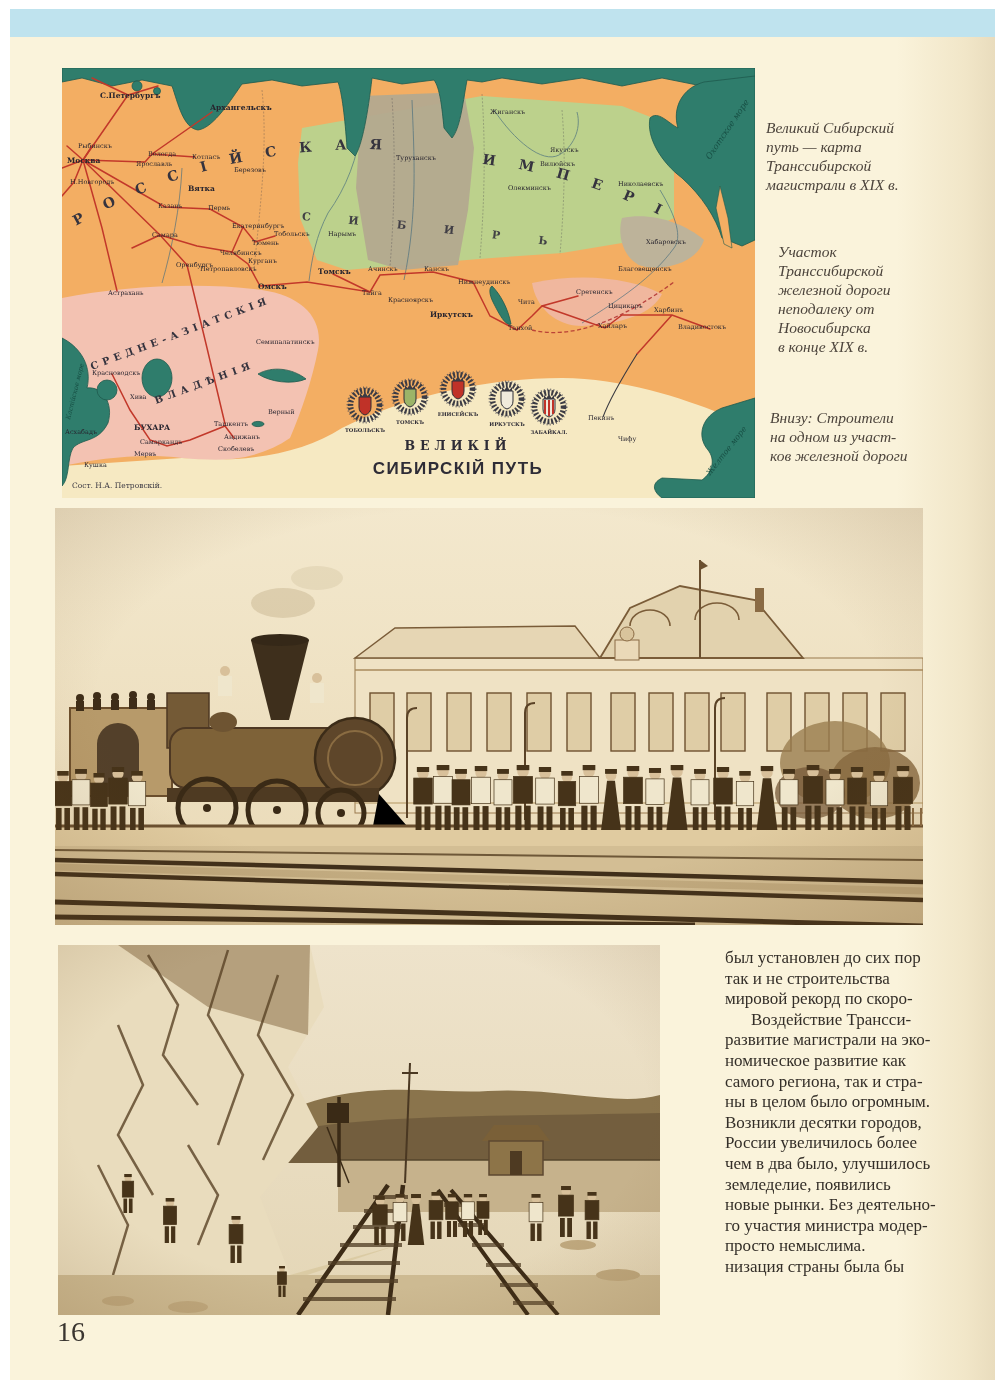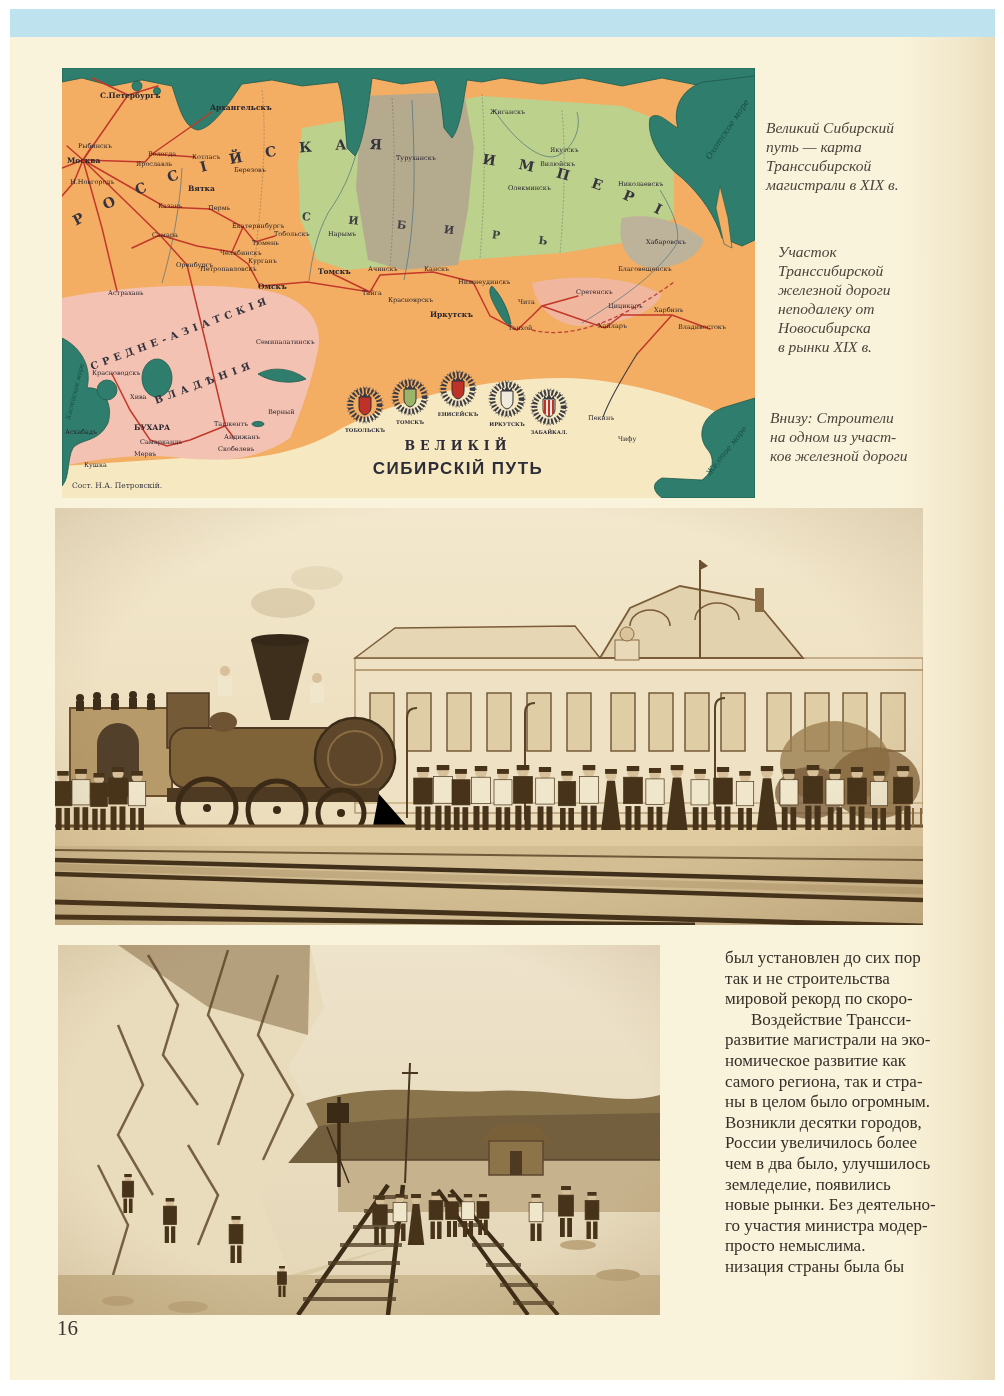--- a/index.html
+++ b/index.html
@@ -6,21 +6,21 @@
   .sheet{position:relative;width:1004px;height:1396px;background:#ffffff;overflow:hidden;
          font-family:"Liberation Serif","DejaVu Serif",serif;}
   .band{position:absolute;left:10px;top:9px;width:985px;height:28px;background:#bfe3ee;}
   .paper{position:absolute;left:10px;top:37px;width:985px;height:1343px;
          background:linear-gradient(90deg,#faf3db 0%,#faf3db 90%,#f1e6c8 97%,#e9dcbd 100%);}
   .figure{position:absolute;}
   .figure svg{display:block;}
   .cap{position:absolute;width:210px;font-style:italic;font-size:15.5px;line-height:19px;color:#4c443c;}
   .body-col{position:absolute;left:684px;top:948px;width:300px;font-size:17px;line-height:20.6px;color:#332e28;margin-left:41px;}
   .body-col .p2 div:first-child{text-indent:26px;}
-  .pagenum{position:absolute;left:57px;top:1316px;font-size:21px;color:#3a3530;}
+  .pagenum{position:absolute;left:57px;top:1316px;font-size:28px;color:#3a3530;}
   
   .city{font-family:"DejaVu Serif",serif;font-size:6.5px;fill:#27242e;}
   .city.b{font-weight:bold;font-size:7.5px;}
   .region{font-family:"DejaVu Serif",serif;font-weight:bold;fill:#35333e;}
   .sea{font-family:"DejaVu Serif",serif;font-style:italic;fill:#174f44;}
   .crestlbl{font-family:"DejaVu Serif",serif;font-weight:bold;font-size:5.2px;fill:#2e2c36;}
   .maptitle1{font-family:"DejaVu Serif",serif;font-weight:bold;font-size:12.5px;letter-spacing:5px;fill:#2e2c36;}
   .maptitle2{font-family:"Liberation Sans",sans-serif;font-weight:bold;font-size:17px;letter-spacing:1.5px;fill:#2e2c36;}
   .attrib{font-family:"DejaVu Serif",serif;font-size:7.5px;fill:#3c3a44;}
 </style>
@@ -229,21 +229,21 @@
       <div>путь — карта</div>
       <div>Транссибирской</div>
       <div>магистрали в XIX в.</div>
     </div>
   <div class="cap" style="left:778px;top:222px;margin-top:20px;">
       <div>Участок</div>
       <div>Транссибирской</div>
       <div>железной дороги</div>
       <div>неподалеку от</div>
       <div>Новосибирска</div>
-      <div>в рынки XIX в.</div>
+      <div>в конце XIX в.</div>
     </div>
   <div class="cap" style="left:770px;top:408px;">
       <div>Внизу: Строители</div>
       <div>на одном из участ-</div>
       <div>ков железной дороги</div>
     </div>
 
   <div class="figure" style="left:55px;top:508px;width:868px;height:417px;">
     <svg viewBox="0 0 868 417" width="868" height="417" xmlns="http://www.w3.org/2000/svg">
       <defs>

